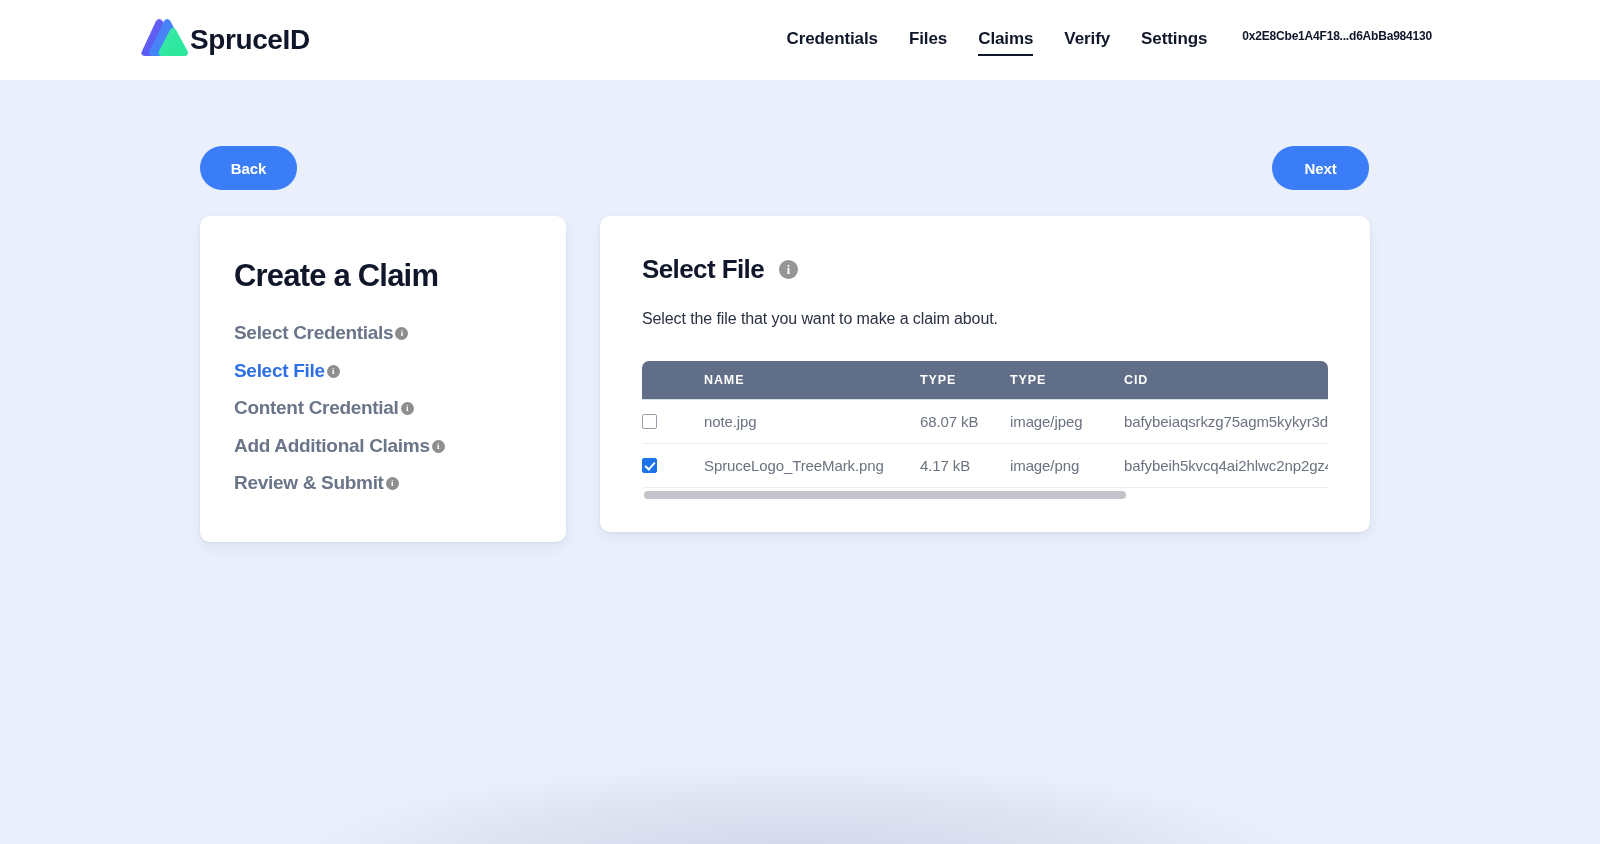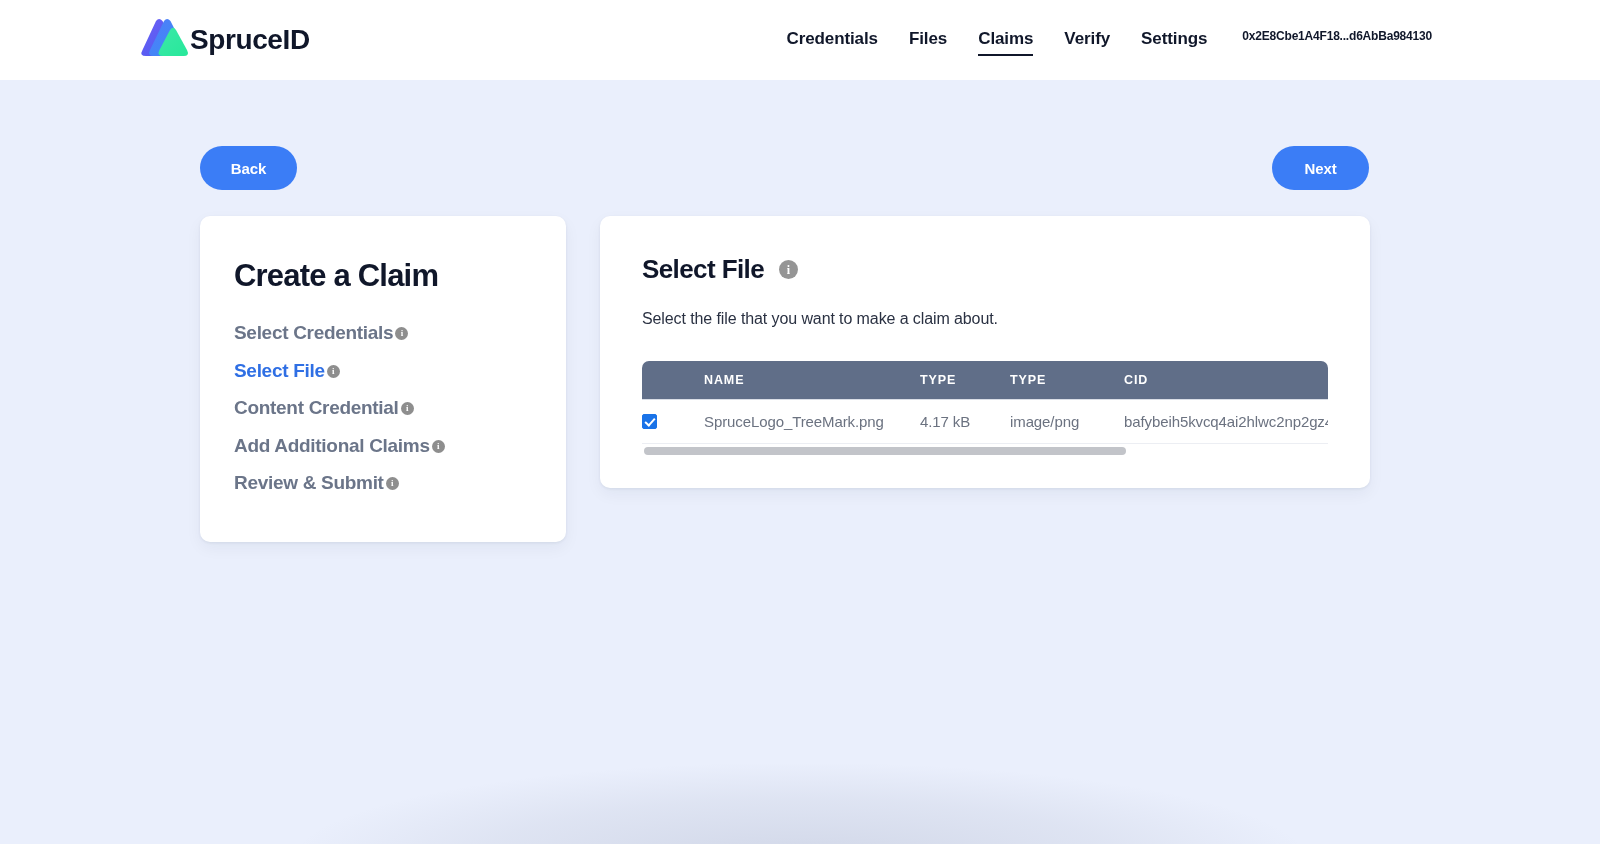--- a/index.html
+++ b/index.html
@@ -418,20 +418,29 @@
                 <th class="c-check"></th>
                 <th class="c-name">NAME</th>
                 <th class="c-size">TYPE</th>
                 <th class="c-type">TYPE</th>
                 <th class="c-cid">CID</th>
               </tr>
             </thead>
             <tbody>
               <tr>
                 <td>
+                  <input type="checkbox" class="cb" style="">
+                </td>
+                <td class="cell-pad">note.jpg</td>
+                <td>68.07 kB</td>
+                <td>image/jpeg</td>
+                <td>bafybeiaqsrkzg75agm5kykyr3d</td>
+              </tr>
+              <tr>
+                <td>
                   <input type="checkbox" class="cb" checked="" style="">
                 </td>
                 <td class="cell-pad">SpruceLogo_TreeMark.png</td>
                 <td>4.17 kB</td>
                 <td>image/png</td>
                 <td>bafybeih5kvcq4ai2hlwc2np2gz4</td>
               </tr>
             </tbody>
           </table>
         </div>

